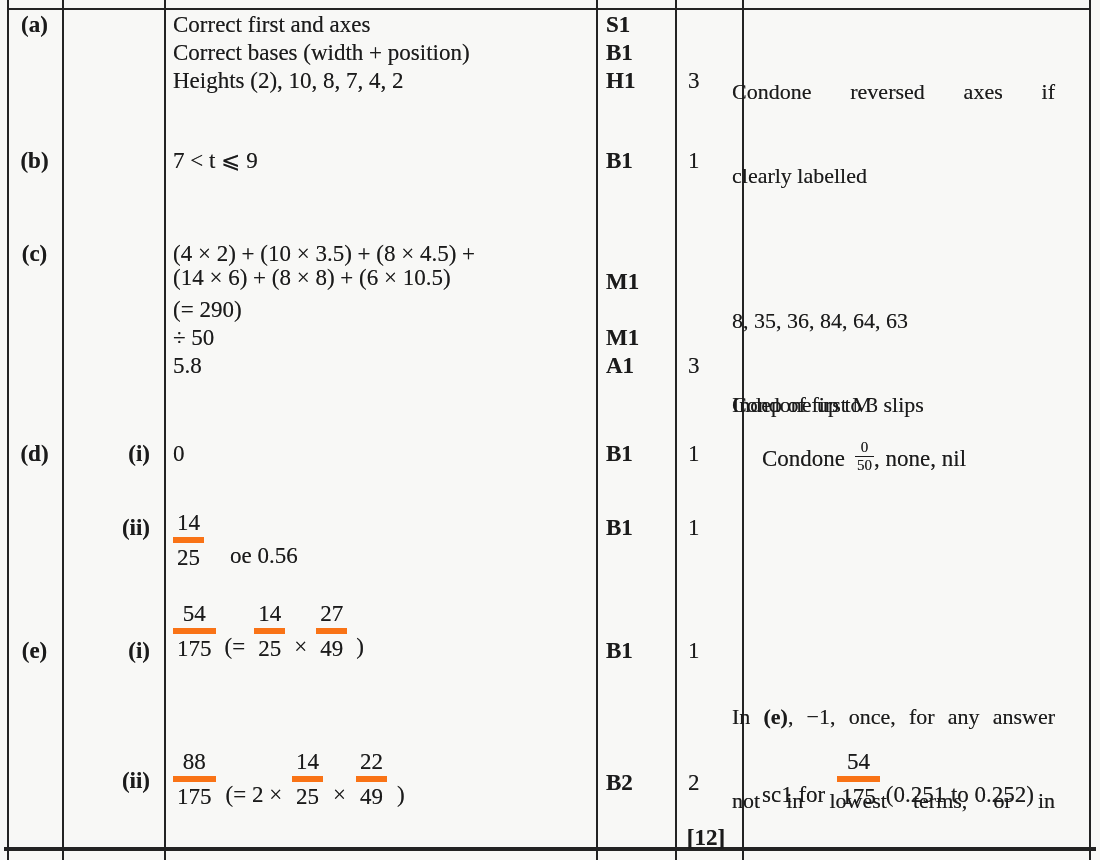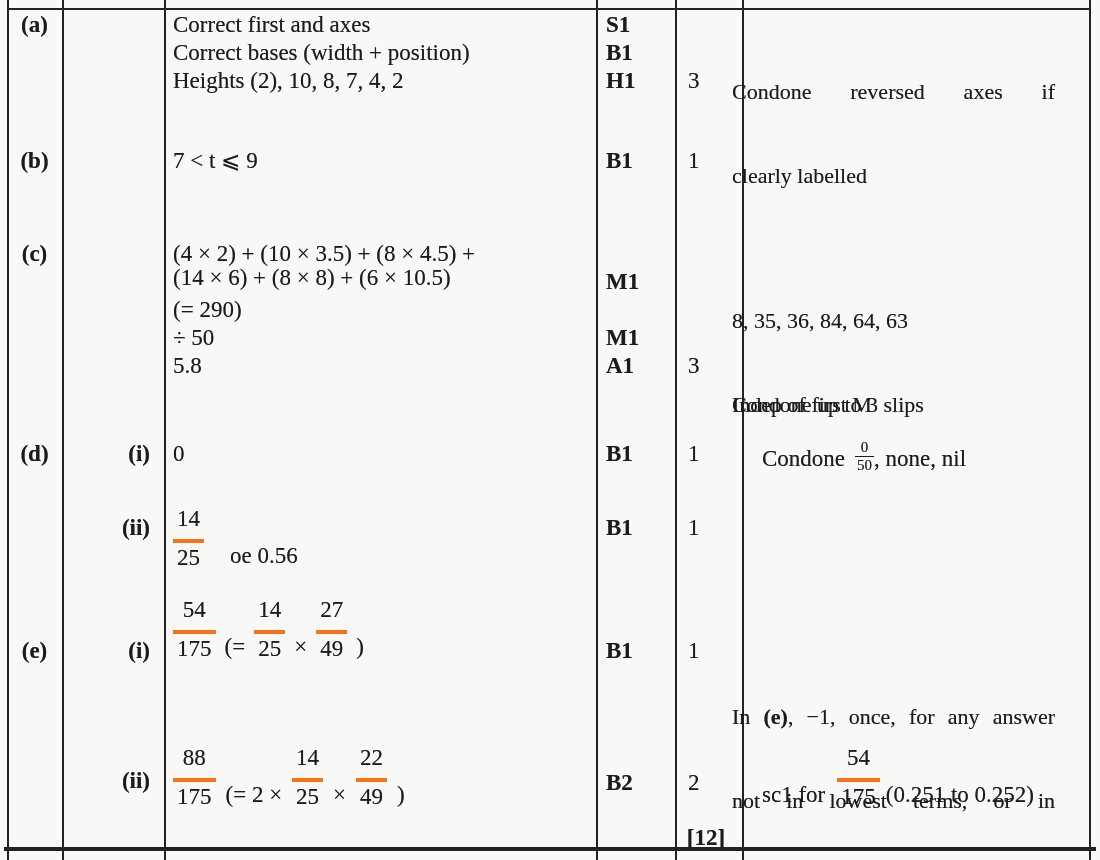--- a/index.html
+++ b/index.html
@@ -18,21 +18,21 @@
   .part { left:7px;  width:55px; text-align:center; font-weight:bold; }
   .sub  { left:62px; width:88px; text-align:right; font-weight:bold; }
   .ans  { left:173px; }
   .mk   { left:606px; font-weight:bold; }
   .tot  { left:688px; }
   .gui  { left:732px; width:323px;margin-top:11px; }
   .gui > div { white-space:normal; font-size:22px; line-height:28px; }
   .jl   { text-align:justify; text-align-last:justify; }
   .mrow { position:absolute; display:flex; align-items:flex-end; }
   .frac { display:inline-flex; flex-direction:column; text-align:center; line-height:25px; }
-  .frac .fnum { padding:0 4px 8px; border-bottom:4px solid #f97316; }
+  .frac .fnum { padding:0 4px 2px; border-bottom:6px solid #f97316; }
   .frac .fden { padding:2px 4px 0; }
   .sfrac { font-size:15px; line-height:15px; }
   .sfrac .fnum { padding:0 2px 1px; border-bottom:1.4px solid #1b1b1b; }
   .sfrac .fden { padding:1px 2px 0; }
 </style>
 </head>
 <body>
 
 <div class="sheet">
 

